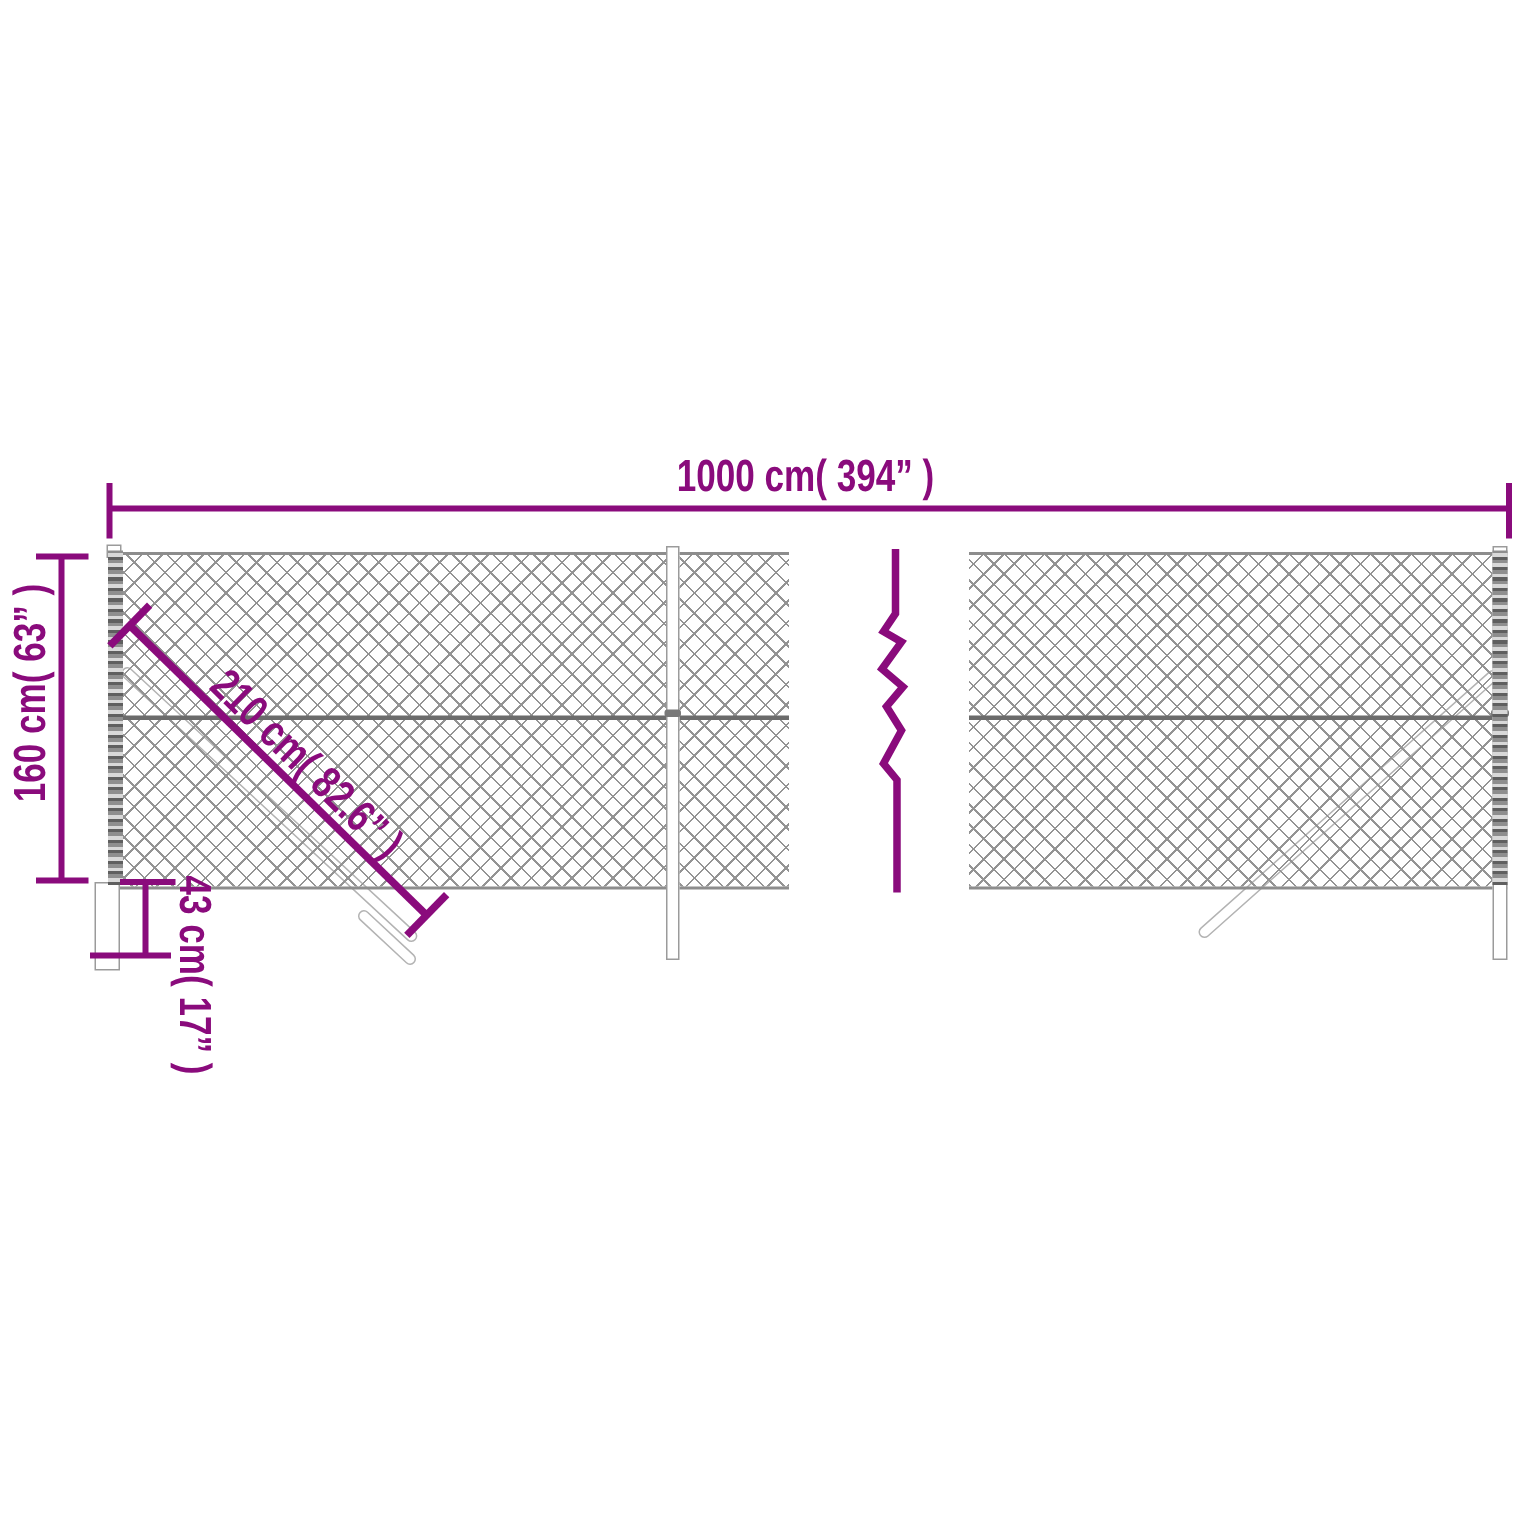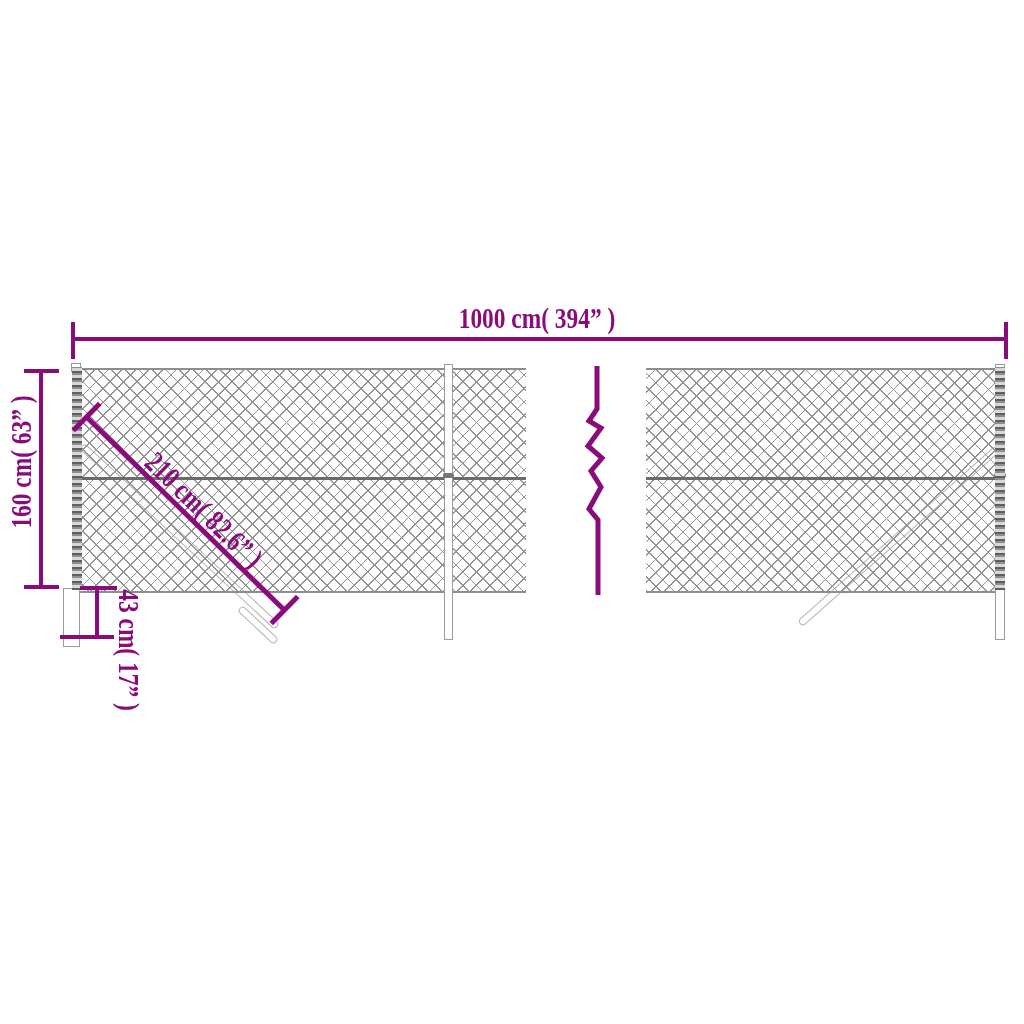--- a/index.html
+++ b/index.html
@@ -5,21 +5,21 @@
   :root{
     --accent:#8a0b7c;
     --mesh-line:#949494;
     --rail:#6b6b6b;
     --post-border:#9b9b9b;
     --bg:#ffffff;
   }
   html,body{margin:0;padding:0;background:var(--bg);}
   #canvas{
     position:relative;width:1024px;height:1024px;background:var(--bg);
-    overflow:hidden;font-family:Liberation Serif, serif;
+    overflow:hidden;font-family:Liberation Sans, sans-serif;
   }
   .abs{position:absolute;}
   .dim-label{
     position:absolute;color:var(--accent);font-weight:bold;font-size:30px;
     line-height:1;white-space:nowrap;letter-spacing:0px;
   }
   
   .mesh{
     position:absolute;top:368px;height:221px;
     border-top:2px solid #8d8d8d;border-bottom:2px solid #8d8d8d;

